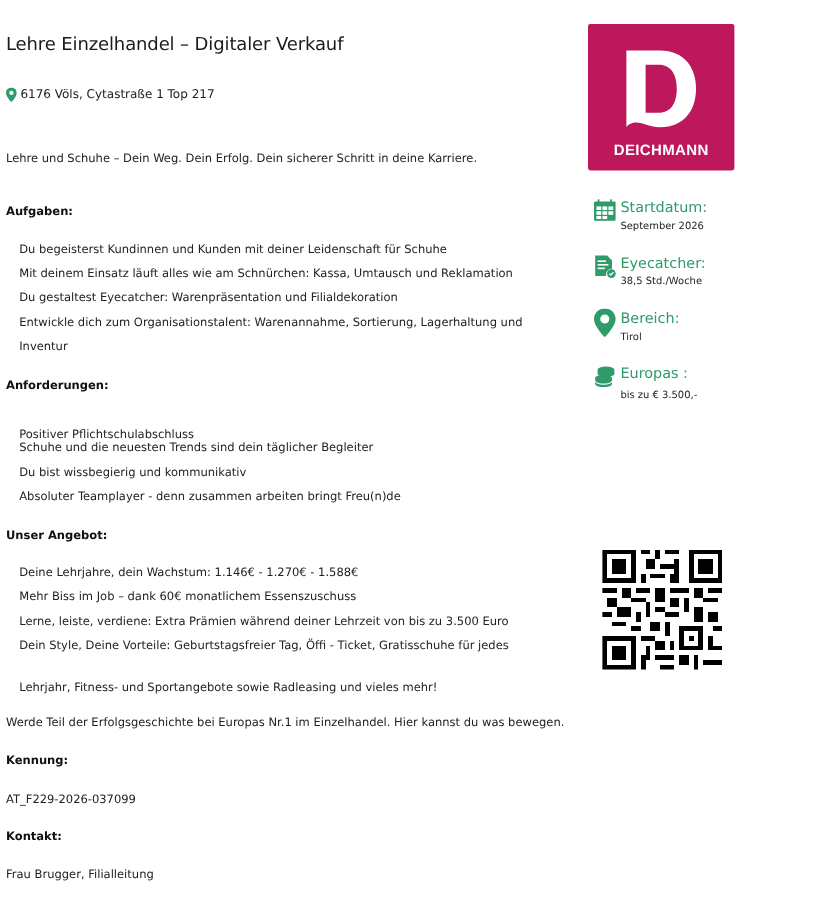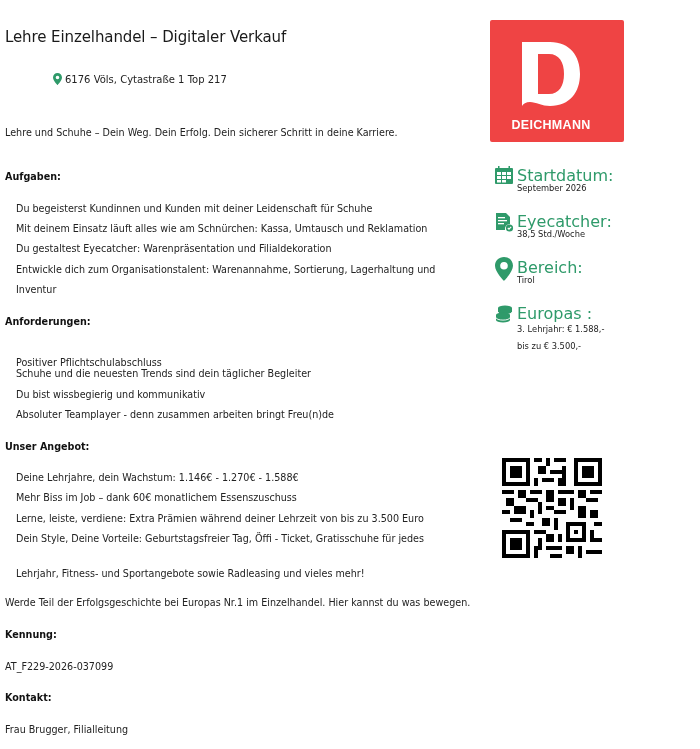--- a/index.html
+++ b/index.html
@@ -1,34 +1,34 @@
 <!DOCTYPE html>
 <html><head>
 <meta charset="utf-8">
 <style>
   * { box-sizing: border-box; margin: 0; padding: 0; }
   html, body { width: 700px; height: 749px; background: #ffffff; overflow: hidden; }
   body { font-family: "DejaVu Sans", sans-serif; color: #222; position: relative; }
 
   .main { position: absolute; left: 5px; top: 0; width: 470px; }
   .title { position: absolute; left: 0; top: 28px; font-size: 15px; font-weight: normal; color: #1a1a1a; white-space: nowrap; letter-spacing: -0.1px; }
-  .location { position: absolute; left: 0; top: 73px; font-size: 10px; color: #222; display: flex; align-items: center; white-space: nowrap; margin-left: 48px; }
+  .location { position: absolute; left: 0; top: 73px; font-size: 10px; color: #222; display: flex; align-items: center; white-space: nowrap; }
   .location svg { width: 9px; height: 12px; margin-right: 3px; }
 
   .p { position: absolute; left: 0; font-size: 9.6px; color: #222; white-space: nowrap; }
   .h { position: absolute; left: 0; font-size: 9.6px; font-weight: bold; color: #111; white-space: nowrap; text-align: center; }
   .li { position: absolute; left: 11px; font-size: 9.6px; color: #222; white-space: nowrap; }
 
-  .logo { position: absolute; left: 490px; top: 20px; width: 134px; height: 122px; background: #ef4444; border-radius: 2px; text-decoration: underline; }
+  .logo { position: absolute; left: 490px; top: 20px; width: 122px; height: 122px; background: #be185d; border-radius: 2px; text-decoration: underline; }
   .logo svg { position: absolute; left: 30px; top: 20px; width: 62px; height: 68px; }
   .logo-text { position: absolute; left: 0; width: 122px; top: 98px; text-align: center; font-family: "Liberation Sans", sans-serif; font-weight: bold; color: #fff; font-size: 12.5px; letter-spacing: 0.3px; }
 
   .side-item { position: absolute; left: 494px; }
   .side-icon { position: absolute; left: 0; top: 0; width: 20px; height: 20px; }
-  .side-label { position: absolute; left: 23px; top: 0; font-size: 16px; color: #2f9a6a; white-space: nowrap; }
+  .side-label { position: absolute; left: 23px; top: 0; font-size: 12px; color: #2f9a6a; white-space: nowrap; }
   .side-value { position: absolute; left: 23px; top: 17px; font-size: 8.3px; color: #222; white-space: nowrap; }
   .gehalt-lines { position: absolute; left: 23px; top: 17px; font-size: 8.3px; color: #222; white-space: nowrap; line-height: 17px; }
 
   .qr { position: absolute; left: 502px; top: 458px; width: 100px; height: 100px; }
 </style>
 </head>
 <body>
 
 <div class="main">
   <h1 class="title">Lehre Einzelhandel – Digitaler Verkauf</h1>
@@ -122,21 +122,20 @@
     <rect x="4" y="4" width="14" height="4" fill="#2f9a6a"></rect>
     <ellipse cx="11" cy="8" rx="7" ry="2.6" fill="#2f9a6a"></ellipse>
     <path d="M4 8 a7 2.6 0 0 0 14 0" stroke="#fff" stroke-width="0.9" fill="none"></path>
     <ellipse cx="9" cy="11" rx="7" ry="2.6" fill="#2f9a6a"></ellipse>
     <rect x="2" y="11" width="14" height="5" fill="#2f9a6a"></rect>
     <ellipse cx="9" cy="16" rx="7" ry="2.6" fill="#2f9a6a"></ellipse>
     <path d="M2 13.5 a7 2.6 0 0 0 14 0" stroke="#fff" stroke-width="0.9" fill="none"></path>
   </svg>
   <div class="side-label">Europas :</div>
   <div class="gehalt-lines">
-    <div>3. Lehrjahr: € 1.588,-</div>
     <div>bis zu € 3.500,-</div>
   </div>
 </div>
 
 <svg class="qr" viewBox="0 0 25 25" shape-rendering="crispEdges">
   <rect width="25" height="25" fill="#fff"></rect>
   <g fill="#000">
 
     <path d="M0 0h7v7h-7z M1 1v5h5v-5z" fill-rule="evenodd"></path>
       <rect x="2" y="2" width="3" height="3"></rect>

